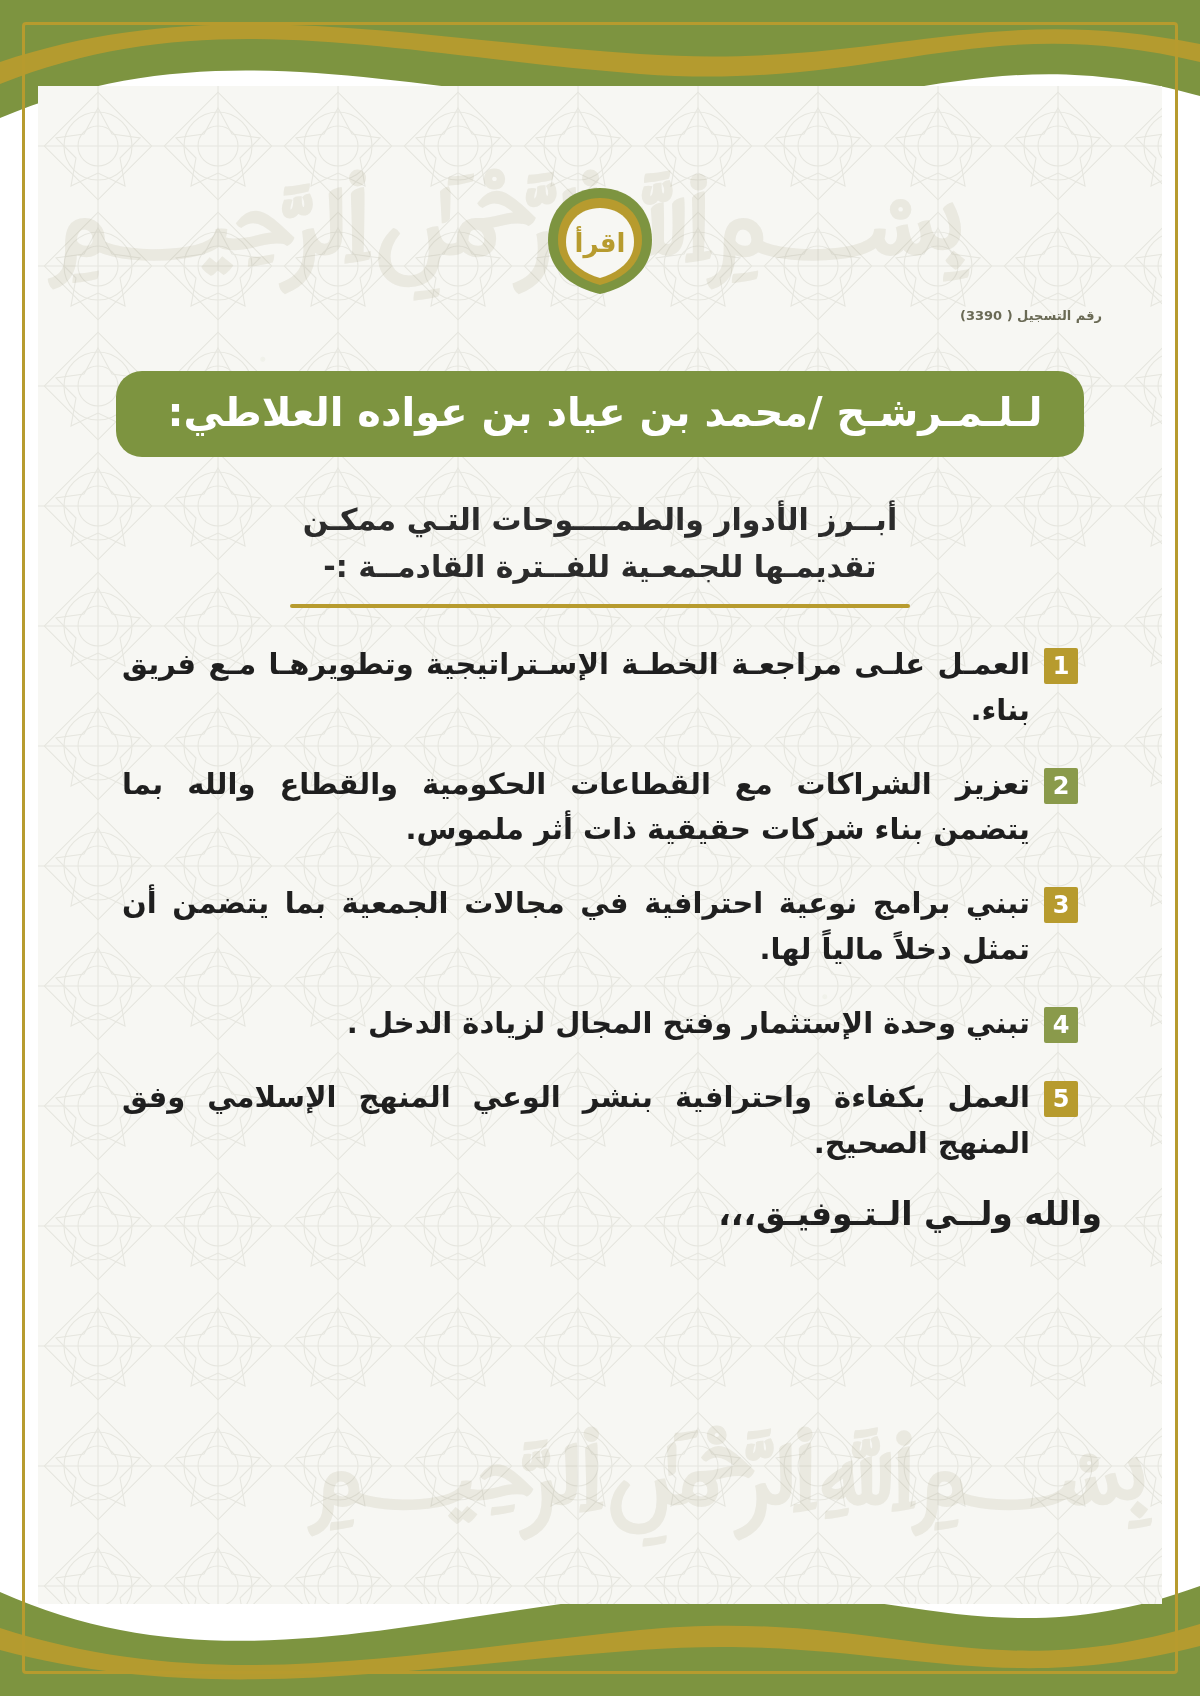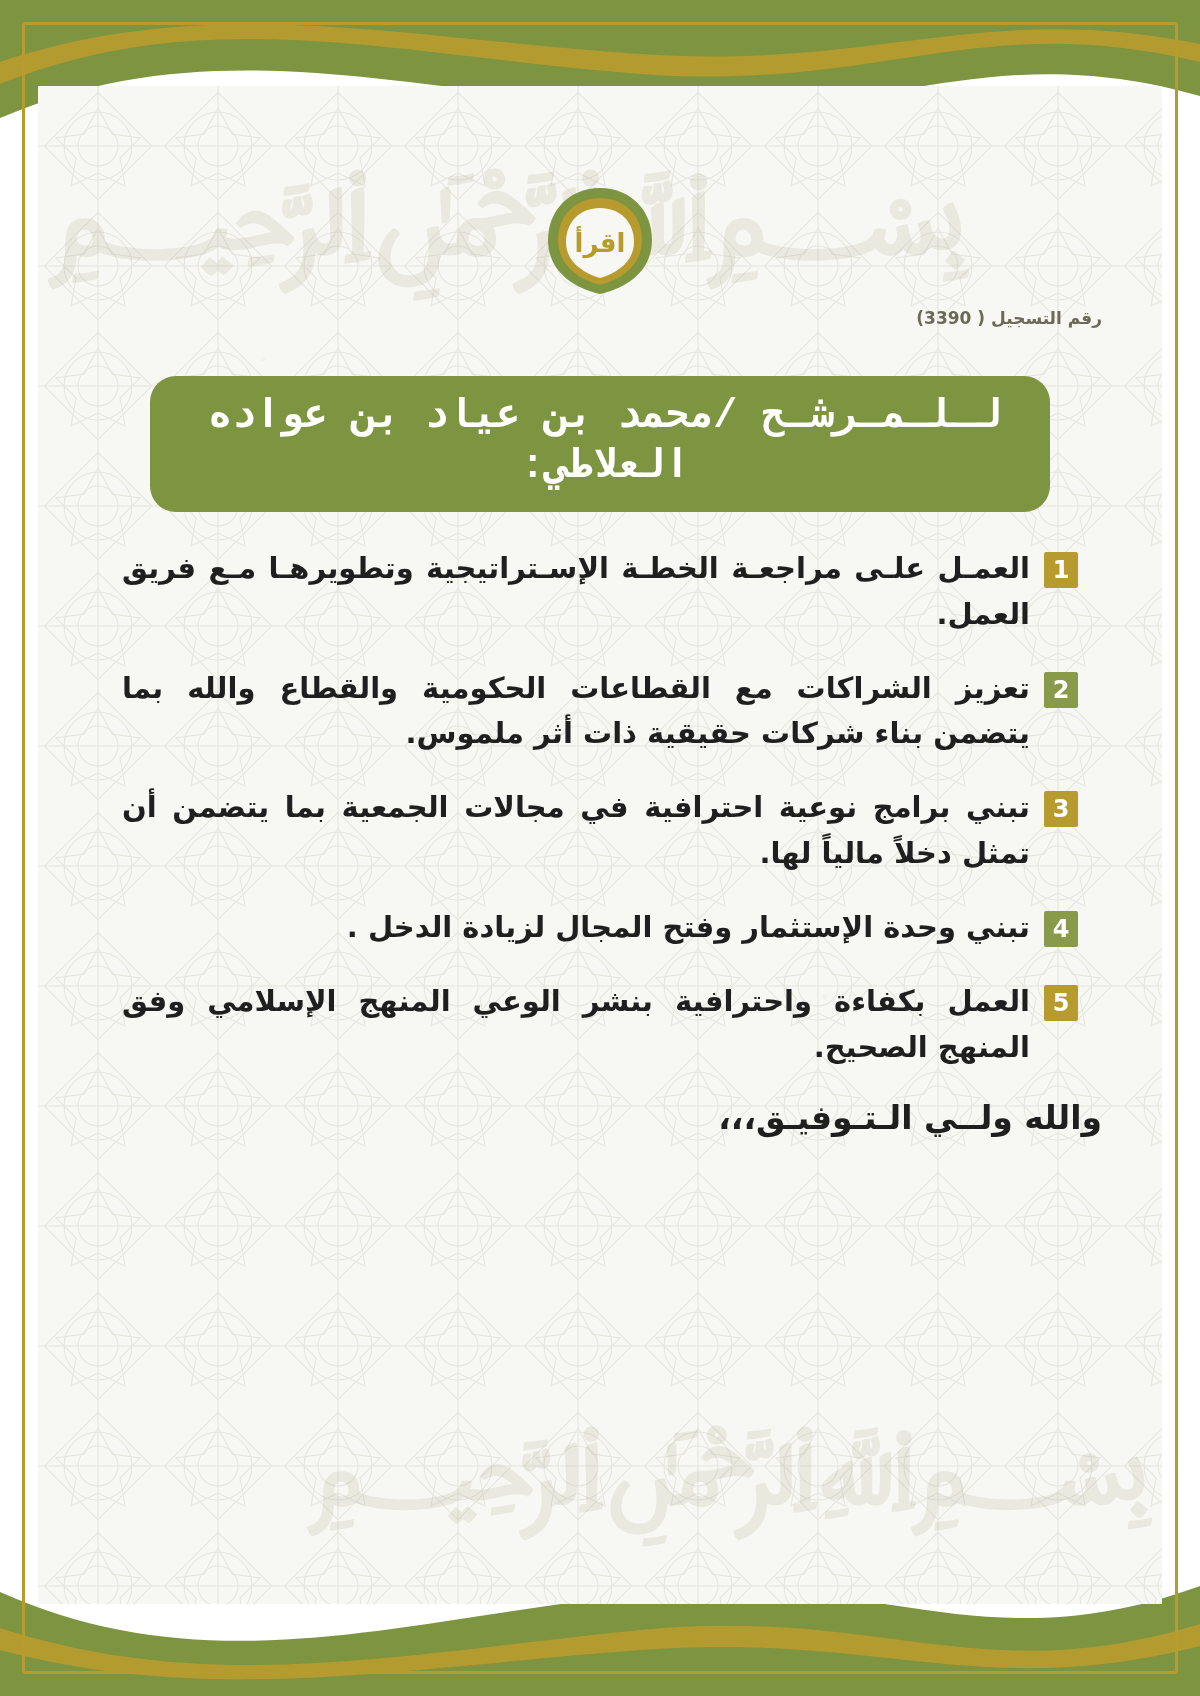--- a/index.html
+++ b/index.html
@@ -96,34 +96,33 @@
   }
   .org-name {
     font-size: 25px;
     font-weight: 700;
     color: #5d6b2f;
     letter-spacing: 0px;
     line-height: 1.3;
   }
   .reg-no {
     margin-top: 8px;
-    font-size: 17px;
+    font-size: 13px;
     font-weight: 700;
     color: #6a6a55;
   }
 
   
   .banner {
     margin: 48px auto 0 auto;
-    width: 900px;
+    width: 968px;
     background: #7d9440;
     border-radius: 26px;
     padding: 16px 18px 20px 28px;
     text-align: center;
-    font-family: Liberation Mono, monospace;
   }
   .banner-text {
     color: #ffffff;
     font-size: 40px;
     font-weight: 700;
     line-height: 1.25;
     letter-spacing: 0.5px;
   }
 
   
@@ -241,26 +240,31 @@
           <path d="M64 26 C84 26 98 40 98 60 C98 78 84 90 64 96 C44 90 30 78 30 60 C30 40 44 26 64 26 Z" fill="#f7f7f3"></path>
           <text x="64" y="70" text-anchor="middle" font-size="26" font-weight="700" fill="#b79b2e" font-family="DejaVu Sans, sans-serif">اقرأ</text>
         </svg>
         <div class="reg-no">رقم التسجيل ( 3390)</div>
       </div>
 
       <div class="banner">
         <div class="banner-text">لـلـمـرشـح /محمد بن عياد بن عواده العلاطي:</div>
       </div>
 
+      <div class="subtitle-wrap">
+        <div class="subtitle">أبــرز الأدوار والطمــــوحات التـي ممكـن</div>
+        <div class="subtitle">تقديمـها للجمعـية للفــترة القادمــة :-</div>
+        <div class="rule"></div>
+      </div>
 
       <div class="list">
 
         <div class="item">
           <div class="num gold">1</div>
-          <div class="item-text">العمـل علـى مراجعـة الخطـة الإسـتراتيجية وتطويرهـا مـع فريق العمل.</div>
+          <div class="item-text">العمـل علـى مراجعـة الخطـة الإسـتراتيجية وتطويرهـا مـع فريق بناء.</div>
         </div>
 
         <div class="item">
           <div class="num">2</div>
           <div class="item-text">تعزيز الشراكات مع القطاعات الحكومية والقطاع والله بما يتضمن بناء شركات حقيقية ذات أثر ملموس.</div>
         </div>
 
         <div class="item">
           <div class="num gold">3</div>
           <div class="item-text">تبني برامج نوعية احترافية في مجالات الجمعية بما يتضمن أن تمثل دخلاً مالياً لها.</div>

